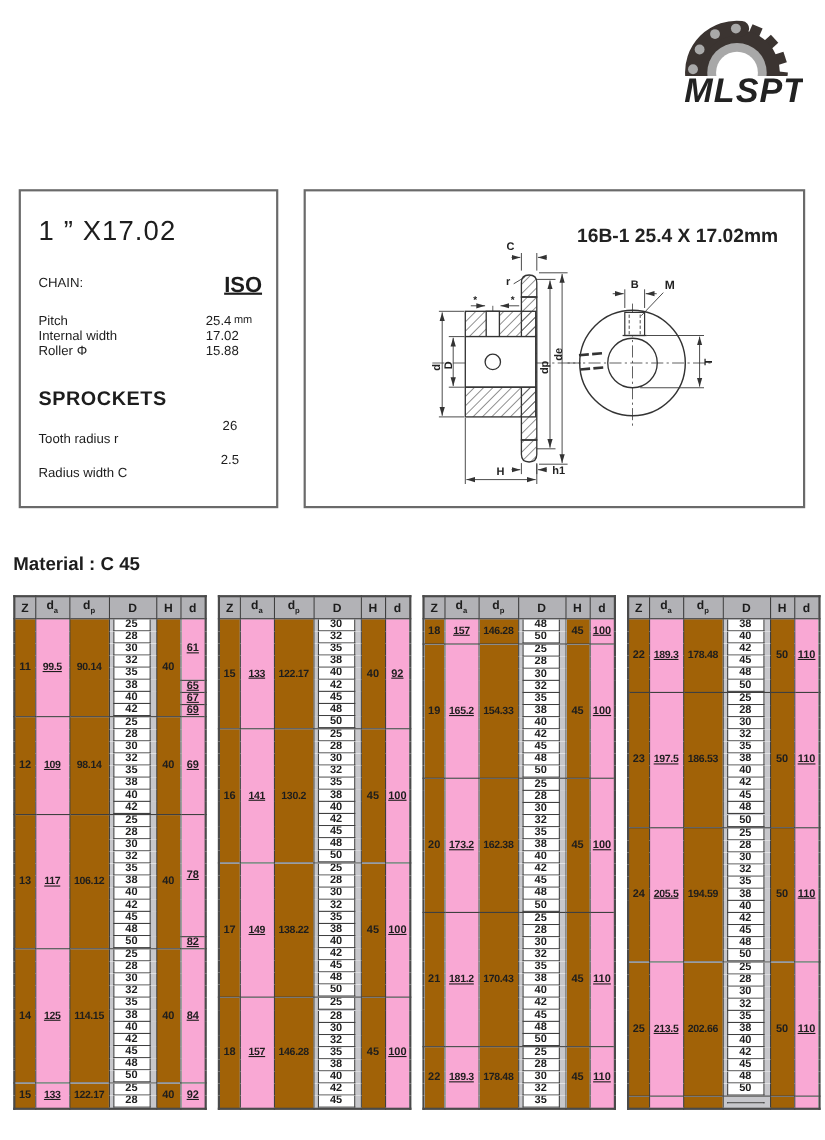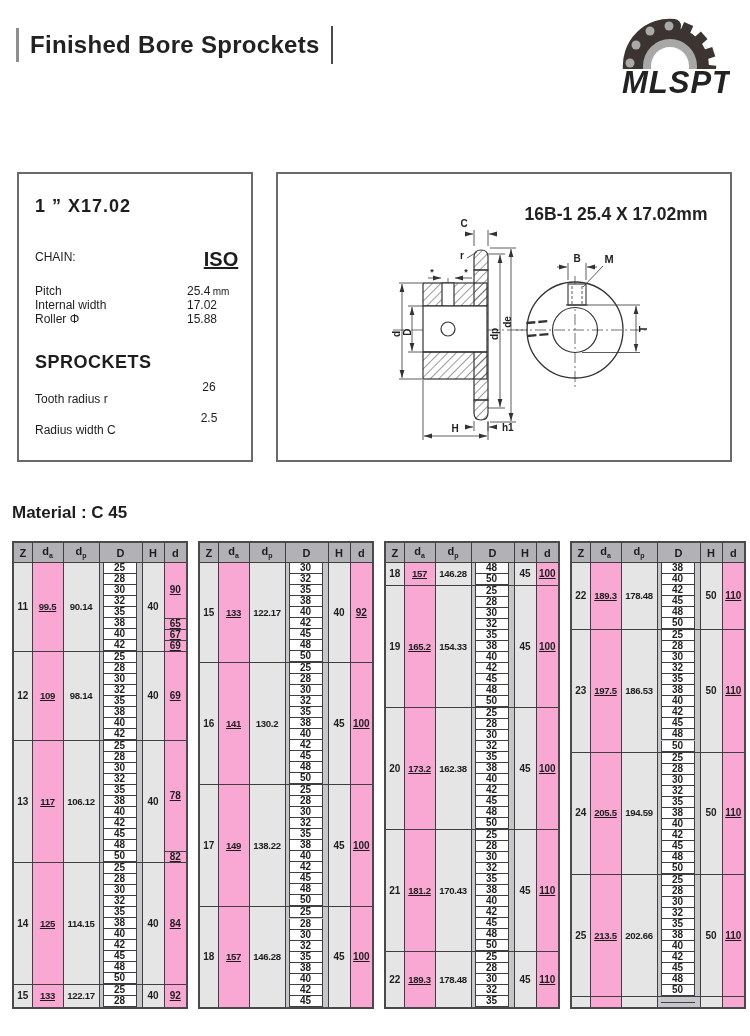--- a/index.html
+++ b/index.html
@@ -10,21 +10,21 @@
 
   
   .title-wrap { position:absolute; left:16px; top:26px; display:flex; align-items:center; gap:11px; }
   .tbar { width:3px; height:34px; background:#8f8f8f; }
   .tbar.right { background:#4a4a4a; height:38px; width:2px; }
   .page-title { font-size:24px; font-weight:bold; letter-spacing:0.3px; color:#222; white-space:nowrap; }
   .logo { position:absolute; right:20px; top:8px; width:132px; height:90px; }
 
   
   .spec-box { position:absolute; left:17px; top:172px; width:236px; height:290px; border:2px solid #6a6a6a; box-sizing:border-box; background:#fff; }
-  .size-title { position:absolute; left:16px; top:22px; font-size:18px; font-weight:bold; letter-spacing:1px; }
+  .size-title { position:absolute; left:16px; top:22px; font-size:25px; font-weight:normal; letter-spacing:1px; }
   .chain-label { position:absolute; left:16px; top:76px; font-size:12px; font-weight:normal; }
   .iso-block { position:absolute; left:182px; top:74px; width:40px; text-align:center; }
   .iso-std { font-size:20px; font-weight:bold;text-decoration:underline; }
   .iso-unit { font-size:10px; margin-top:15px; }
   .chain-rows { position:absolute; left:16px; right:8px; top:110px; }
   .spec-row { display:flex; font-size:12px; line-height:14px; }
   .rl { width:152px; flex:none; }
   .rv { text-align:left; }
   .sprockets-label { position:absolute; left:16px; top:178px; font-size:18px; font-weight:bold; letter-spacing:0.5px; }
   .sprocket-rows { position:absolute; left:16px; right:8px; top:206px; }
@@ -40,41 +40,36 @@
   
   .material-label { position:absolute; left:12px; top:503px; font-size:17px; font-weight:bold; }
 
   
   .tables-row { position:absolute; left:12px; top:541px; display:flex; gap:10px; }
   table.spk { border-collapse:collapse; table-layout:fixed; border:2px solid #4a4a4a; background:#fff; }
   .spk th { background:#b2b2b6; border:1px solid #3f3f3f; font-size:11px; height:19px; padding:0; font-weight:bold; }
   .spk th sub { font-size:7px; }
   .spk tbody tr { height:10.85px; }
   .spk td { border:1px solid #3f3f3f; padding:0; text-align:center; font-size:10px; font-weight:bold; line-height:1; overflow:hidden; }
-  .spk td.gray { background:#e5e5e5; }
+  .spk td.gray { background:#a16207; }
   .spk td.white { background:#f9a8d4;text-decoration:underline; }
   .spk td[data-name="dp-cell"], .spk td[data-name="da-cell"] { font-size:9.6px; letter-spacing:-0.3px; }
   .spk td.borecell { background:#c7c7cb; border-top:none; border-bottom:none; }
   .spk tr.gs td { border-top:1px solid #3f3f3f; }
   .spk td.borecell div {
     margin:0 5px 0 3px; height:100%; box-sizing:border-box; background:#fff;
     border-left:1px solid #3f3f3f; border-right:1px solid #3f3f3f; border-bottom:1px solid #3f3f3f;
     display:flex; align-items:center; justify-content:center; font-size:10px;
   }
 </style>
 </head>
 <body>
 
 <div class="page" data-name="catalog-page">
 
-  <div class="title-wrap" data-name="page-header">
-    <div class="tbar" data-name="title-left-bar"></div>
-    <div class="page-title" data-name="page-title">Finished Bore Sprockets</div>
-    <div class="tbar right" data-name="title-right-bar"></div>
-  </div>
 
   <svg class="logo" viewBox="0 0 132 90" data-name="brand-logo">
     <defs>
       <clipPath id="lc">
           <rect x="0" y="0" width="132" height="61"></rect>
         </clipPath>
     </defs>
     <g clip-path="url(#lc)" data-name="gear-chain-icon">
       <g fill="#3b3431">
         <g transform="rotate(-24 72 58)">
@@ -270,21 +265,21 @@
         </thead>
         <tbody>
           <tr data-name="table-row" class="gs">
             <td class="gray" data-name="z-cell" rowspan="8">11</td>
             <td class="white" data-name="da-cell" rowspan="8">99.5</td>
             <td class="gray" data-name="dp-cell" rowspan="8">90.14</td>
             <td class="borecell" data-name="bore-cell">
               <div>25</div>
             </td>
             <td class="gray" data-name="h-cell" rowspan="8">40</td>
-            <td class="white" data-name="d-cell" rowspan="5">90</td>
+            <td class="white" data-name="d-cell" rowspan="5">61</td>
           </tr>
           <tr data-name="table-row">
             <td class="borecell" data-name="bore-cell">
               <div>28</div>
             </td>
           </tr>
           <tr data-name="table-row">
             <td class="borecell" data-name="bore-cell">
               <div>30</div>
             </td>

